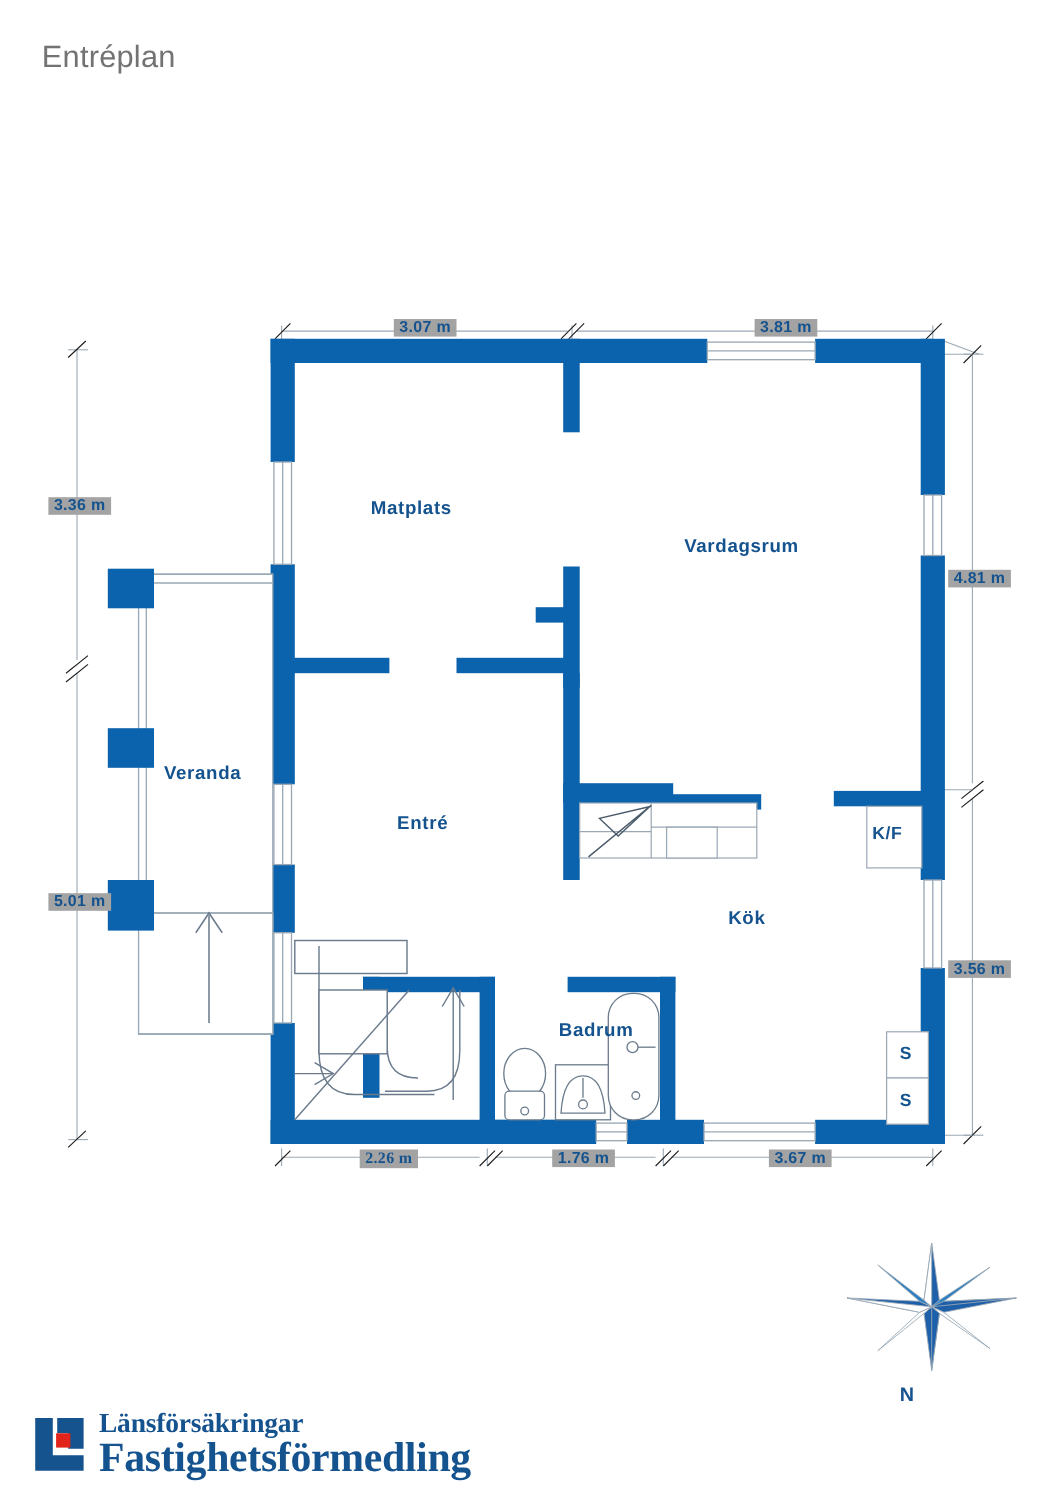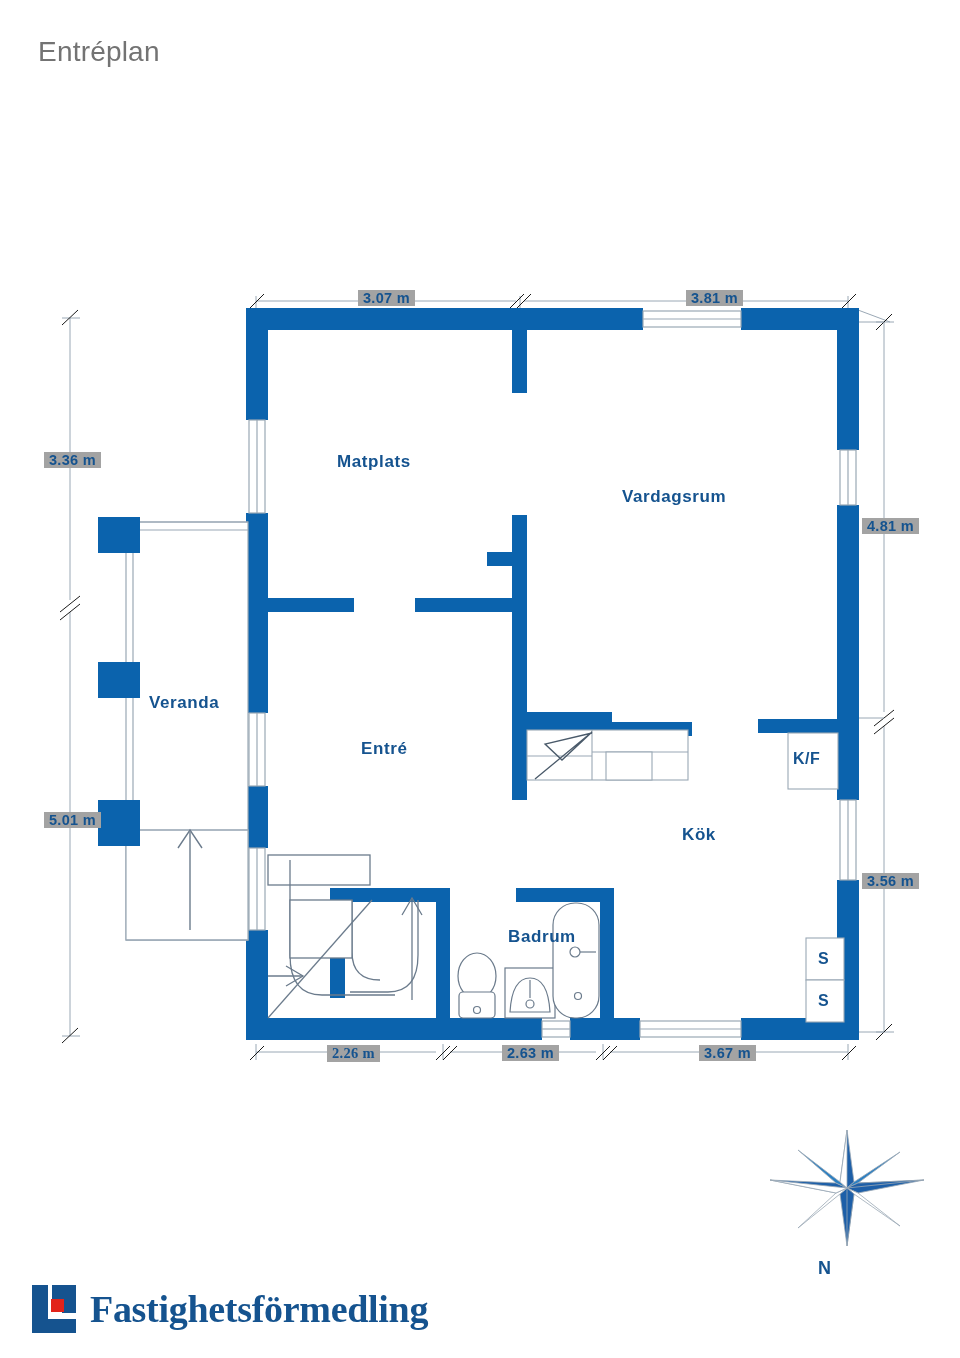--- a/index.html
+++ b/index.html
@@ -337,38 +337,38 @@
       <circle cx="578" cy="996" r="3.5"></circle>
       <circle cx="575" cy="952" r="5"></circle>
       <line x1="580" y1="952" x2="596" y2="952"></line>
     </g>
   </svg>
 
   <div class="room-label" style="left:337px; top:452px;">Matplats</div>
   <div class="room-label" style="left:622px; top:487px;">Vardagsrum</div>
   <div class="room-label" style="left:149px; top:665px;margin-top:28px;">Veranda</div>
   <div class="room-label" style="left:361px; top:739px;text-align:center;">Entré</div>
-  <div class="room-label" style="left:662px; top:825px;margin-left:20px;">Kök</div>
+  <div class="room-label" style="left:662px; top:825px;">Kök</div>
   <div class="room-label" style="left:472px; top:927px;margin-left:36px;">Badrum</div>
 
   <div class="appliance-label" style="left:793px; top:750px;">K/F</div>
   <div class="appliance-label" style="left:818px; top:950px;">S</div>
   <div class="appliance-label" style="left:818px; top:992px;">S</div>
 
   <div class="dim-label" style="left:358px; top:290px;">3.07 m</div>
   <div class="dim-label" style="left:654px; top:290px;margin-left:32px;">3.81 m</div>
 
   <div class="dim-label" style="left:44px; top:452px;">3.36 m</div>
   <div class="dim-label" style="left:44px; top:812px;">5.01 m</div>
 
   <div class="dim-label" style="left:862px; top:518px;">4.81 m</div>
   <div class="dim-label" style="left:862px; top:873px;">3.56 m</div>
 
   <div class="dim-label" style="left:327px; top:1045px;font-family:Liberation Serif, serif;">2.26 m</div>
-  <div class="dim-label" style="left:502px; top:1045px;">2.63 m</div>
+  <div class="dim-label" style="left:502px; top:1045px;">1.76 m</div>
   <div class="dim-label" style="left:699px; top:1045px;">3.67 m</div>
 
   <svg id="compass" viewBox="0 0 158 120">
     <g stroke="#9aa8b5" stroke-width="0.8">
 
       <polygon points="79,2 86,54 79,60 72,54" fill="#1d5fa8"></polygon>
       <polygon points="79,118 86,66 79,60 72,66" fill="#1d5fa8"></polygon>
       <polygon points="2,52 68,55 79,60 68,65" fill="#1d5fa8"></polygon>
       <polygon points="156,52 90,55 79,60 90,65" fill="#1d5fa8"></polygon>
 
@@ -385,18 +385,19 @@
   </svg>
   <div id="compass-n">N</div>
 
   <div id="logo">
     <svg id="logo-mark" viewBox="0 0 48 52">
       <path d="M2 2 H18 V36 H46 V50 H2 Z" fill="#15538f"></path>
       <path d="M22 2 H46 V30 H32 V16 H22 Z" fill="#15538f"></path>
       <rect x="21" y="16" width="13" height="13" fill="#e2231a"></rect>
     </svg>
     <div id="logo-text">
+      <span class="logo-line1">Länsförsäkringar</span>
       <span class="logo-line2">Fastighetsförmedling</span>
     </div>
   </div>
 
 
 </div>
 
 </body></html>

